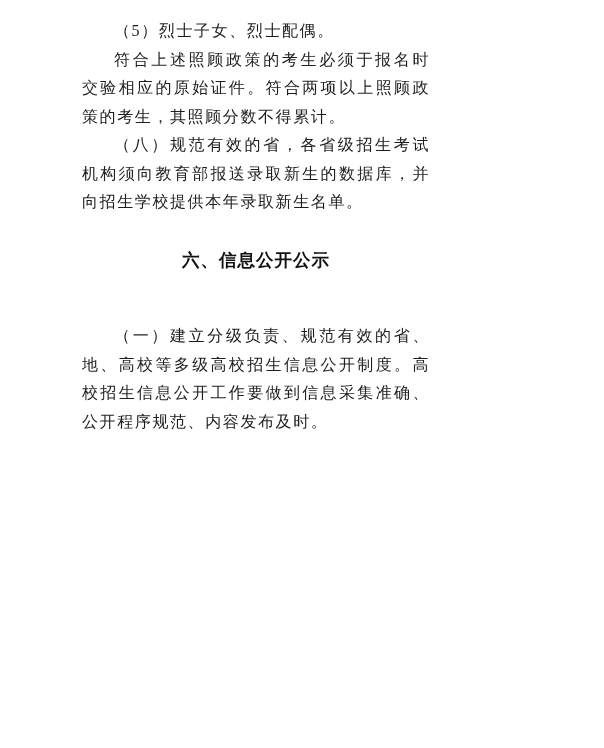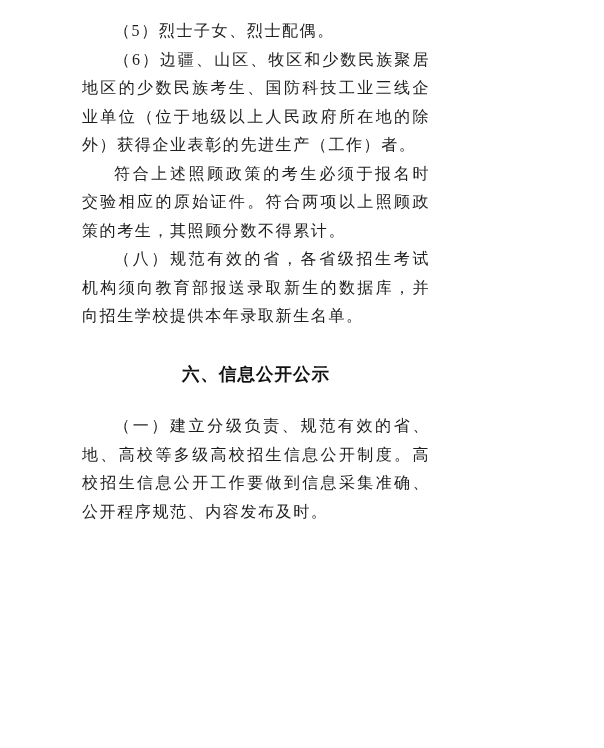--- a/index.html
+++ b/index.html
@@ -21,21 +21,21 @@
   .doc-body p.para {
     margin: 0;
     font-size: 16px;
     line-height: 28.5px;
     letter-spacing: 1.6px;
     text-align: justify;
     text-align-last: left;
     text-indent: 2em;
   }
   .section-heading {
-    margin: 29px 0 24px 0;
+    margin: 29px 0 48px 0;
     text-align: center;
     font-family: "Liberation Sans", "DejaVu Sans", sans-serif;
     font-weight: bold;
     font-size: 17.5px;
     line-height: 28.5px;
     letter-spacing: 1px;
     color: #111111;
   }
   .page-number {
     position: absolute;
@@ -48,19 +48,18 @@
     color: #3a3a3a;
     letter-spacing: 0.5px;
   }
 </style>
 </head>
 <body>
 
 <div class="page">
   <div class="doc-body">
     <p class="para">（5）烈士子女、烈士配偶。</p>
-    <p class="para">（6）边疆、山区、牧区和少数民族聚居地区的少数民族考生、国防科技工业三线企业单位（位于地级以上人民政府所在地的除外）获得企业表彰的先进生产（工作）者。</p>
     <p class="para">符合上述照顾政策的考生必须于报名时交验相应的原始证件。符合两项以上照顾政策的考生，其照顾分数不得累计。</p>
     <p class="para">（八）规范有效的省，各省级招生考试机构须向教育部报送录取新生的数据库，并向招生学校提供本年录取新生名单。</p>
     <h2 class="section-heading">六、信息公开公示</h2>
     <p class="para">（一）建立分级负责、规范有效的省、地、高校等多级高校招生信息公开制度。高校招生信息公开工作要做到信息采集准确、公开程序规范、内容发布及时。</p>
   </div>
 </div>
 
 </body></html>

